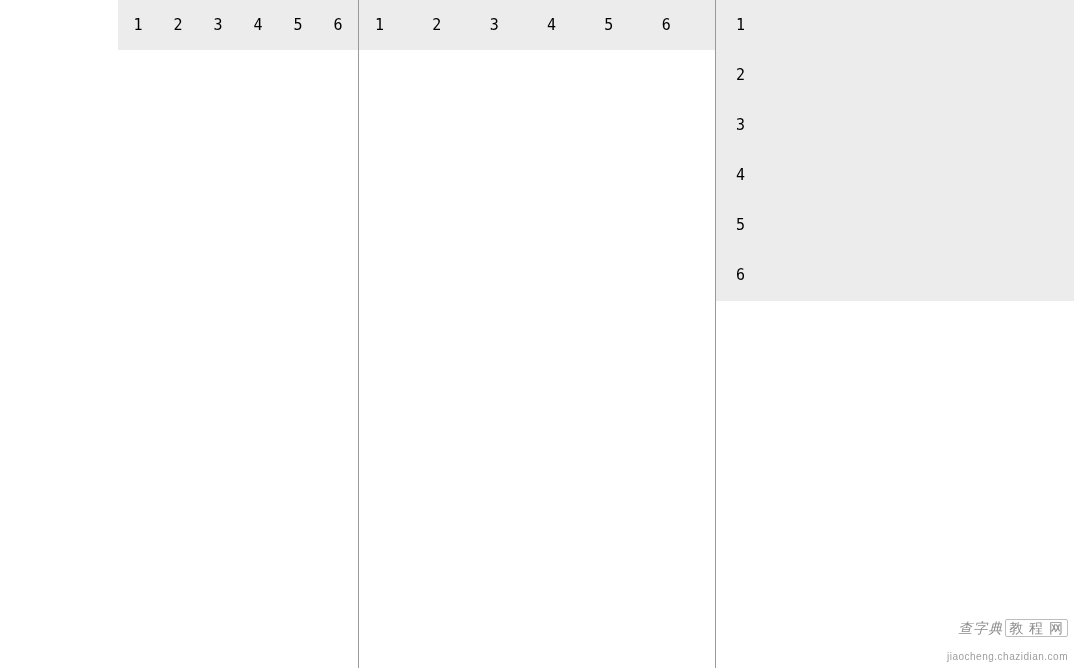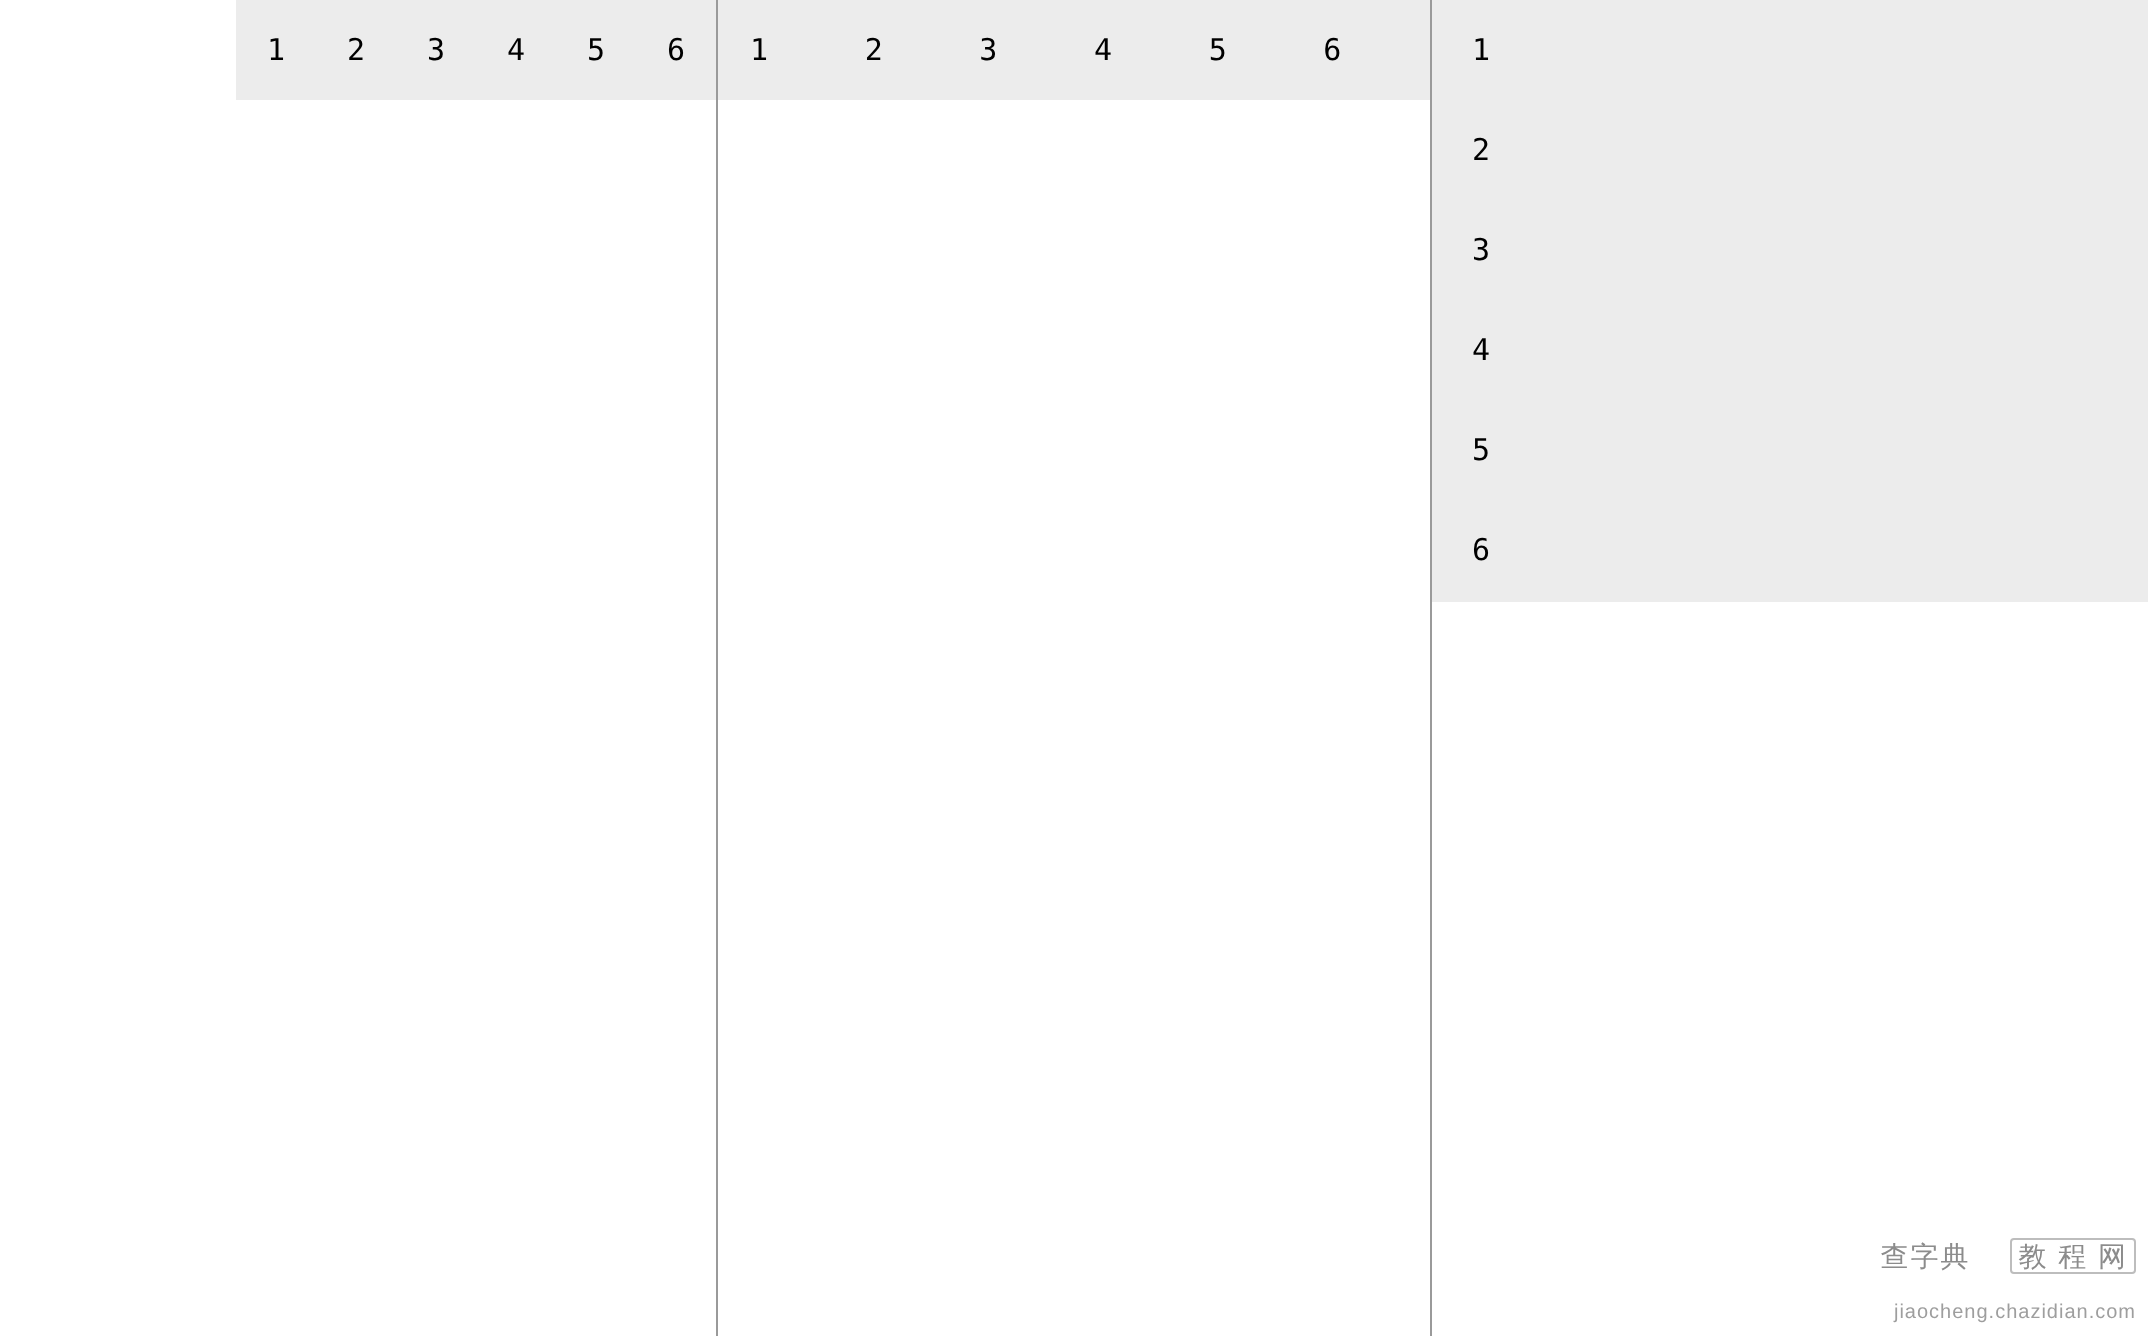--- a/index.html
+++ b/index.html
@@ -110,26 +110,27 @@
     font-family: "SimSun", "NSimSun", sans-serif;
     pointer-events: none;
     line-height: 1.05;
   }
   .watermark .line1 {
     font-size: 14px;
     letter-spacing: 1px;
   }
   .watermark .line1 .zzd {
     color: #8c8c8c;
+    font-style: italic;
   }
   .watermark .line1 .jcw {
     color: #8c8c8c;
     border: 1px solid #bdbdbd;
     padding: 0 3px;
-    margin-left: 20px;
+    margin-left: 2px;
     border-radius: 2px;
     text-align: right;
   }
   .watermark .line2 {
     font-size: 10px;
     letter-spacing: 0.5px;
     color: #9e9e9e;
     margin-top: 16px;
   }
 </style>

